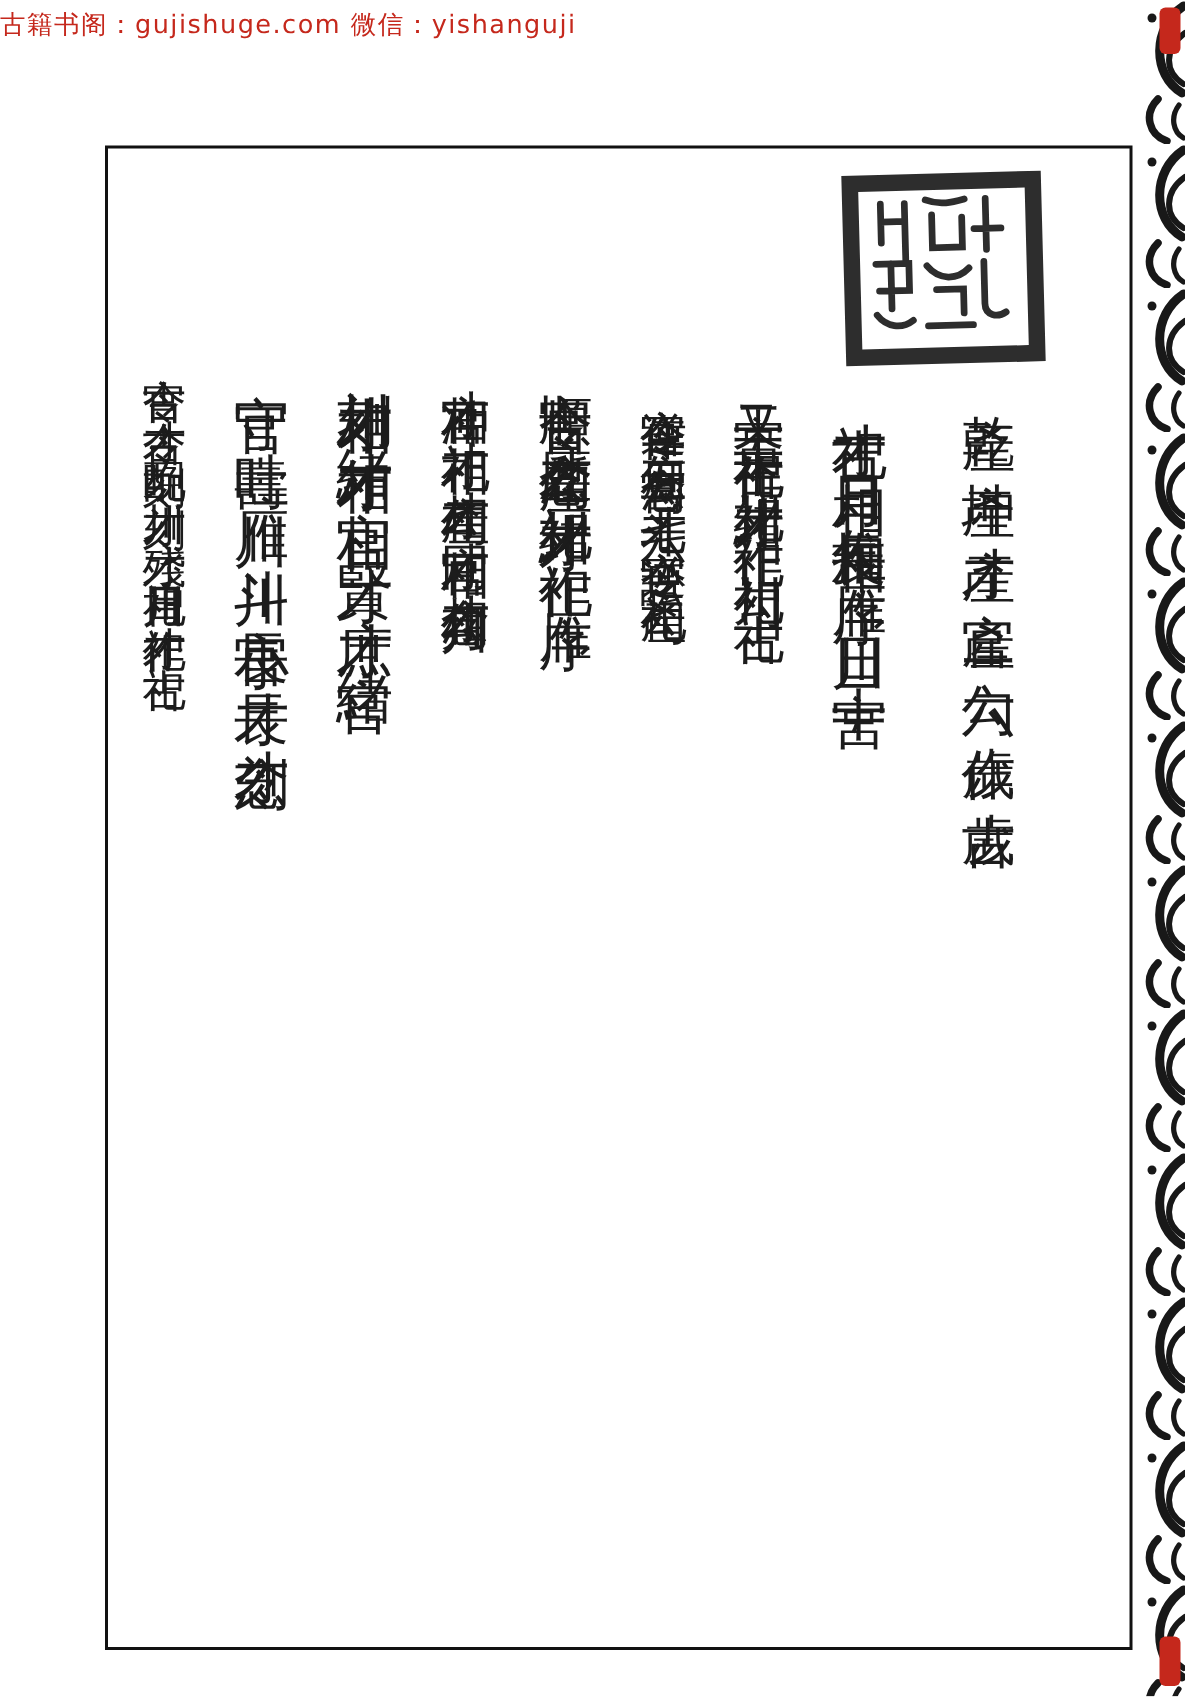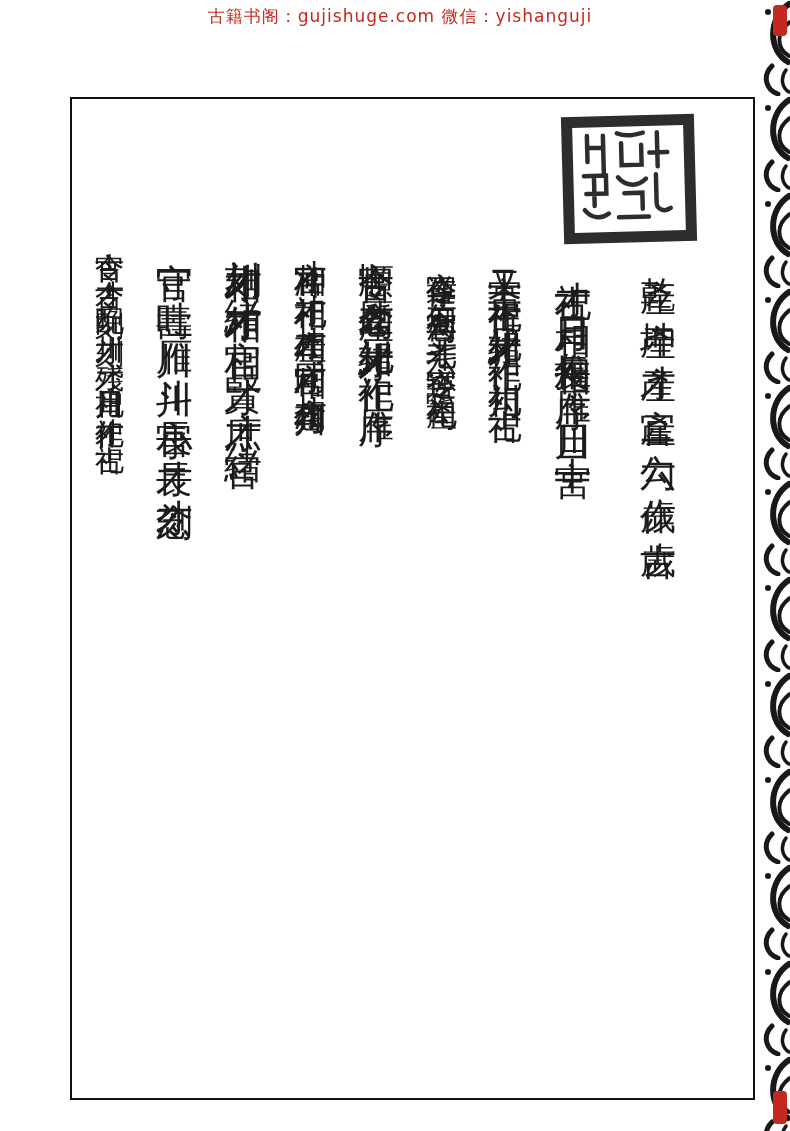--- a/index.html
+++ b/index.html
@@ -11,24 +11,24 @@
   *{box-sizing:border-box;}
   html,body{margin:0;padding:0;}
   body{
     width:790px;height:1131px;position:relative;overflow:hidden;
     background:var(--paper);
     font-family:"DejaVu Serif", serif;
   }
   
   .watermark{
     position:absolute;top:5px;left:0;width:760px;
-    text-align:center;
+    text-align:left;
     color:var(--accent-red);
     font-family:"DejaVu Sans", sans-serif;
-    font-size:17px;letter-spacing:1px;margin-left:20px;
+    font-size:17px;letter-spacing:1px;
   }
   
   .frame{
     position:absolute;left:70px;top:97px;width:685px;height:1003px;
     border:2.5px solid var(--border);
     background:var(--paper);
   }
   
   .seal{
     position:absolute;left:488px;top:14px;width:138px;height:132px;

